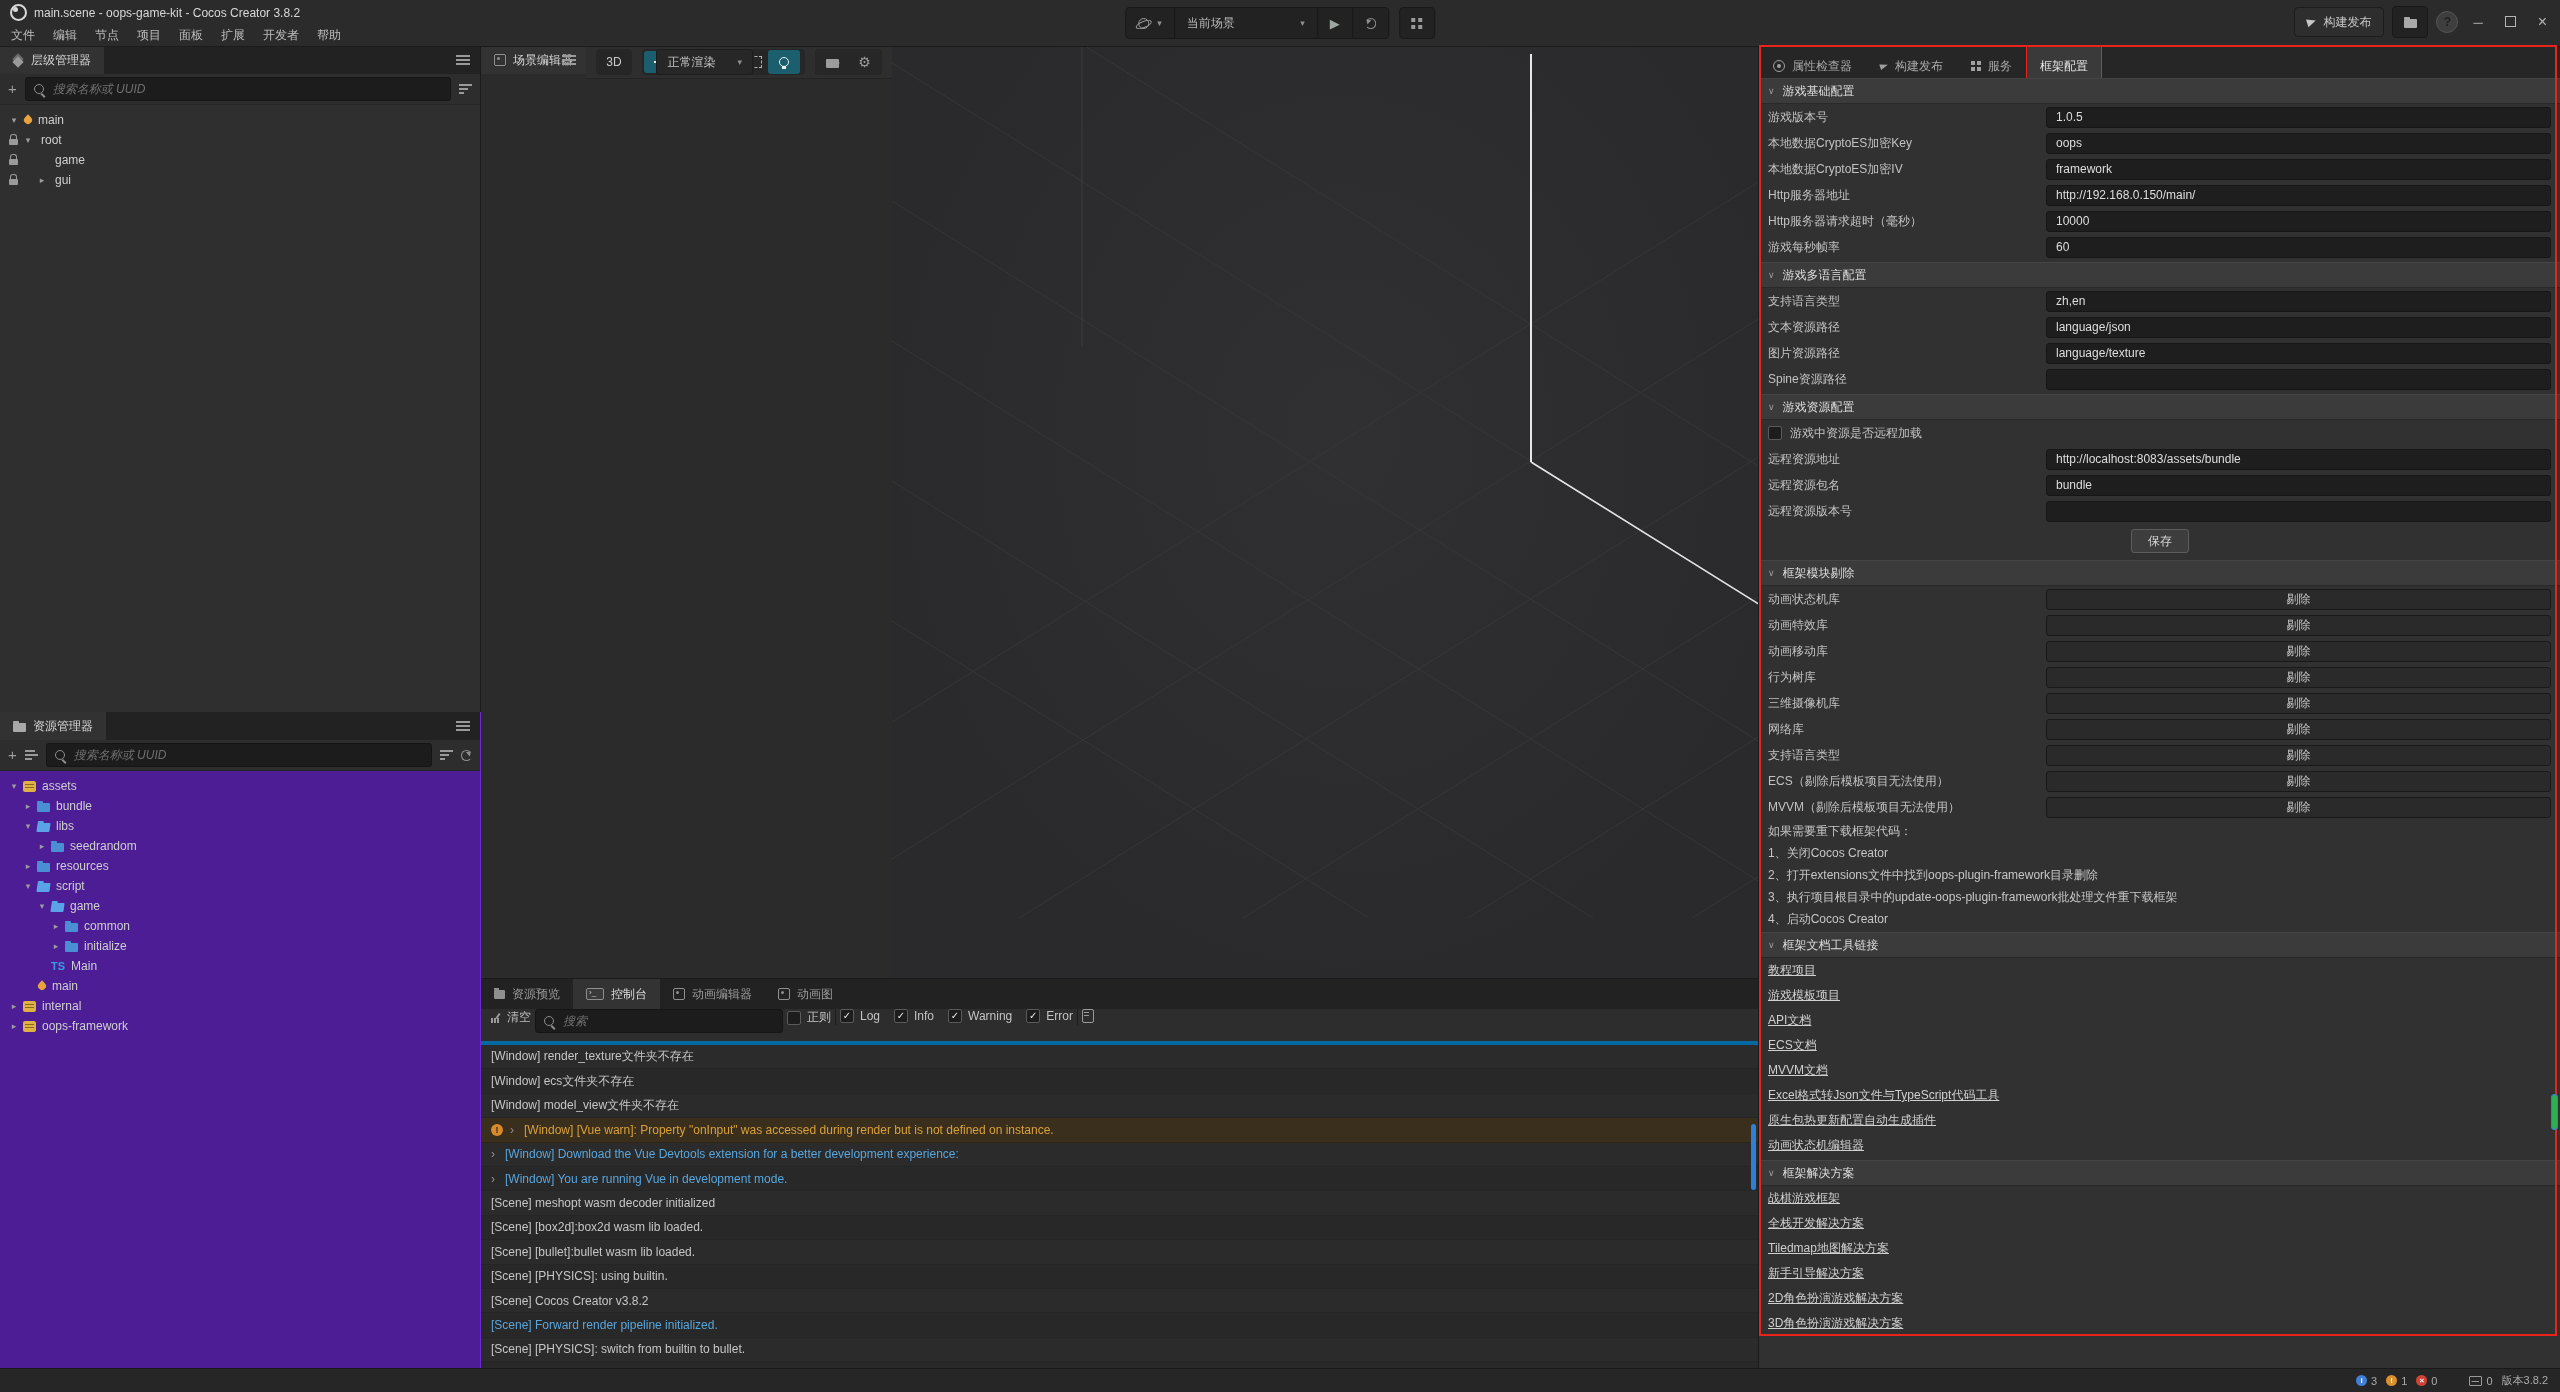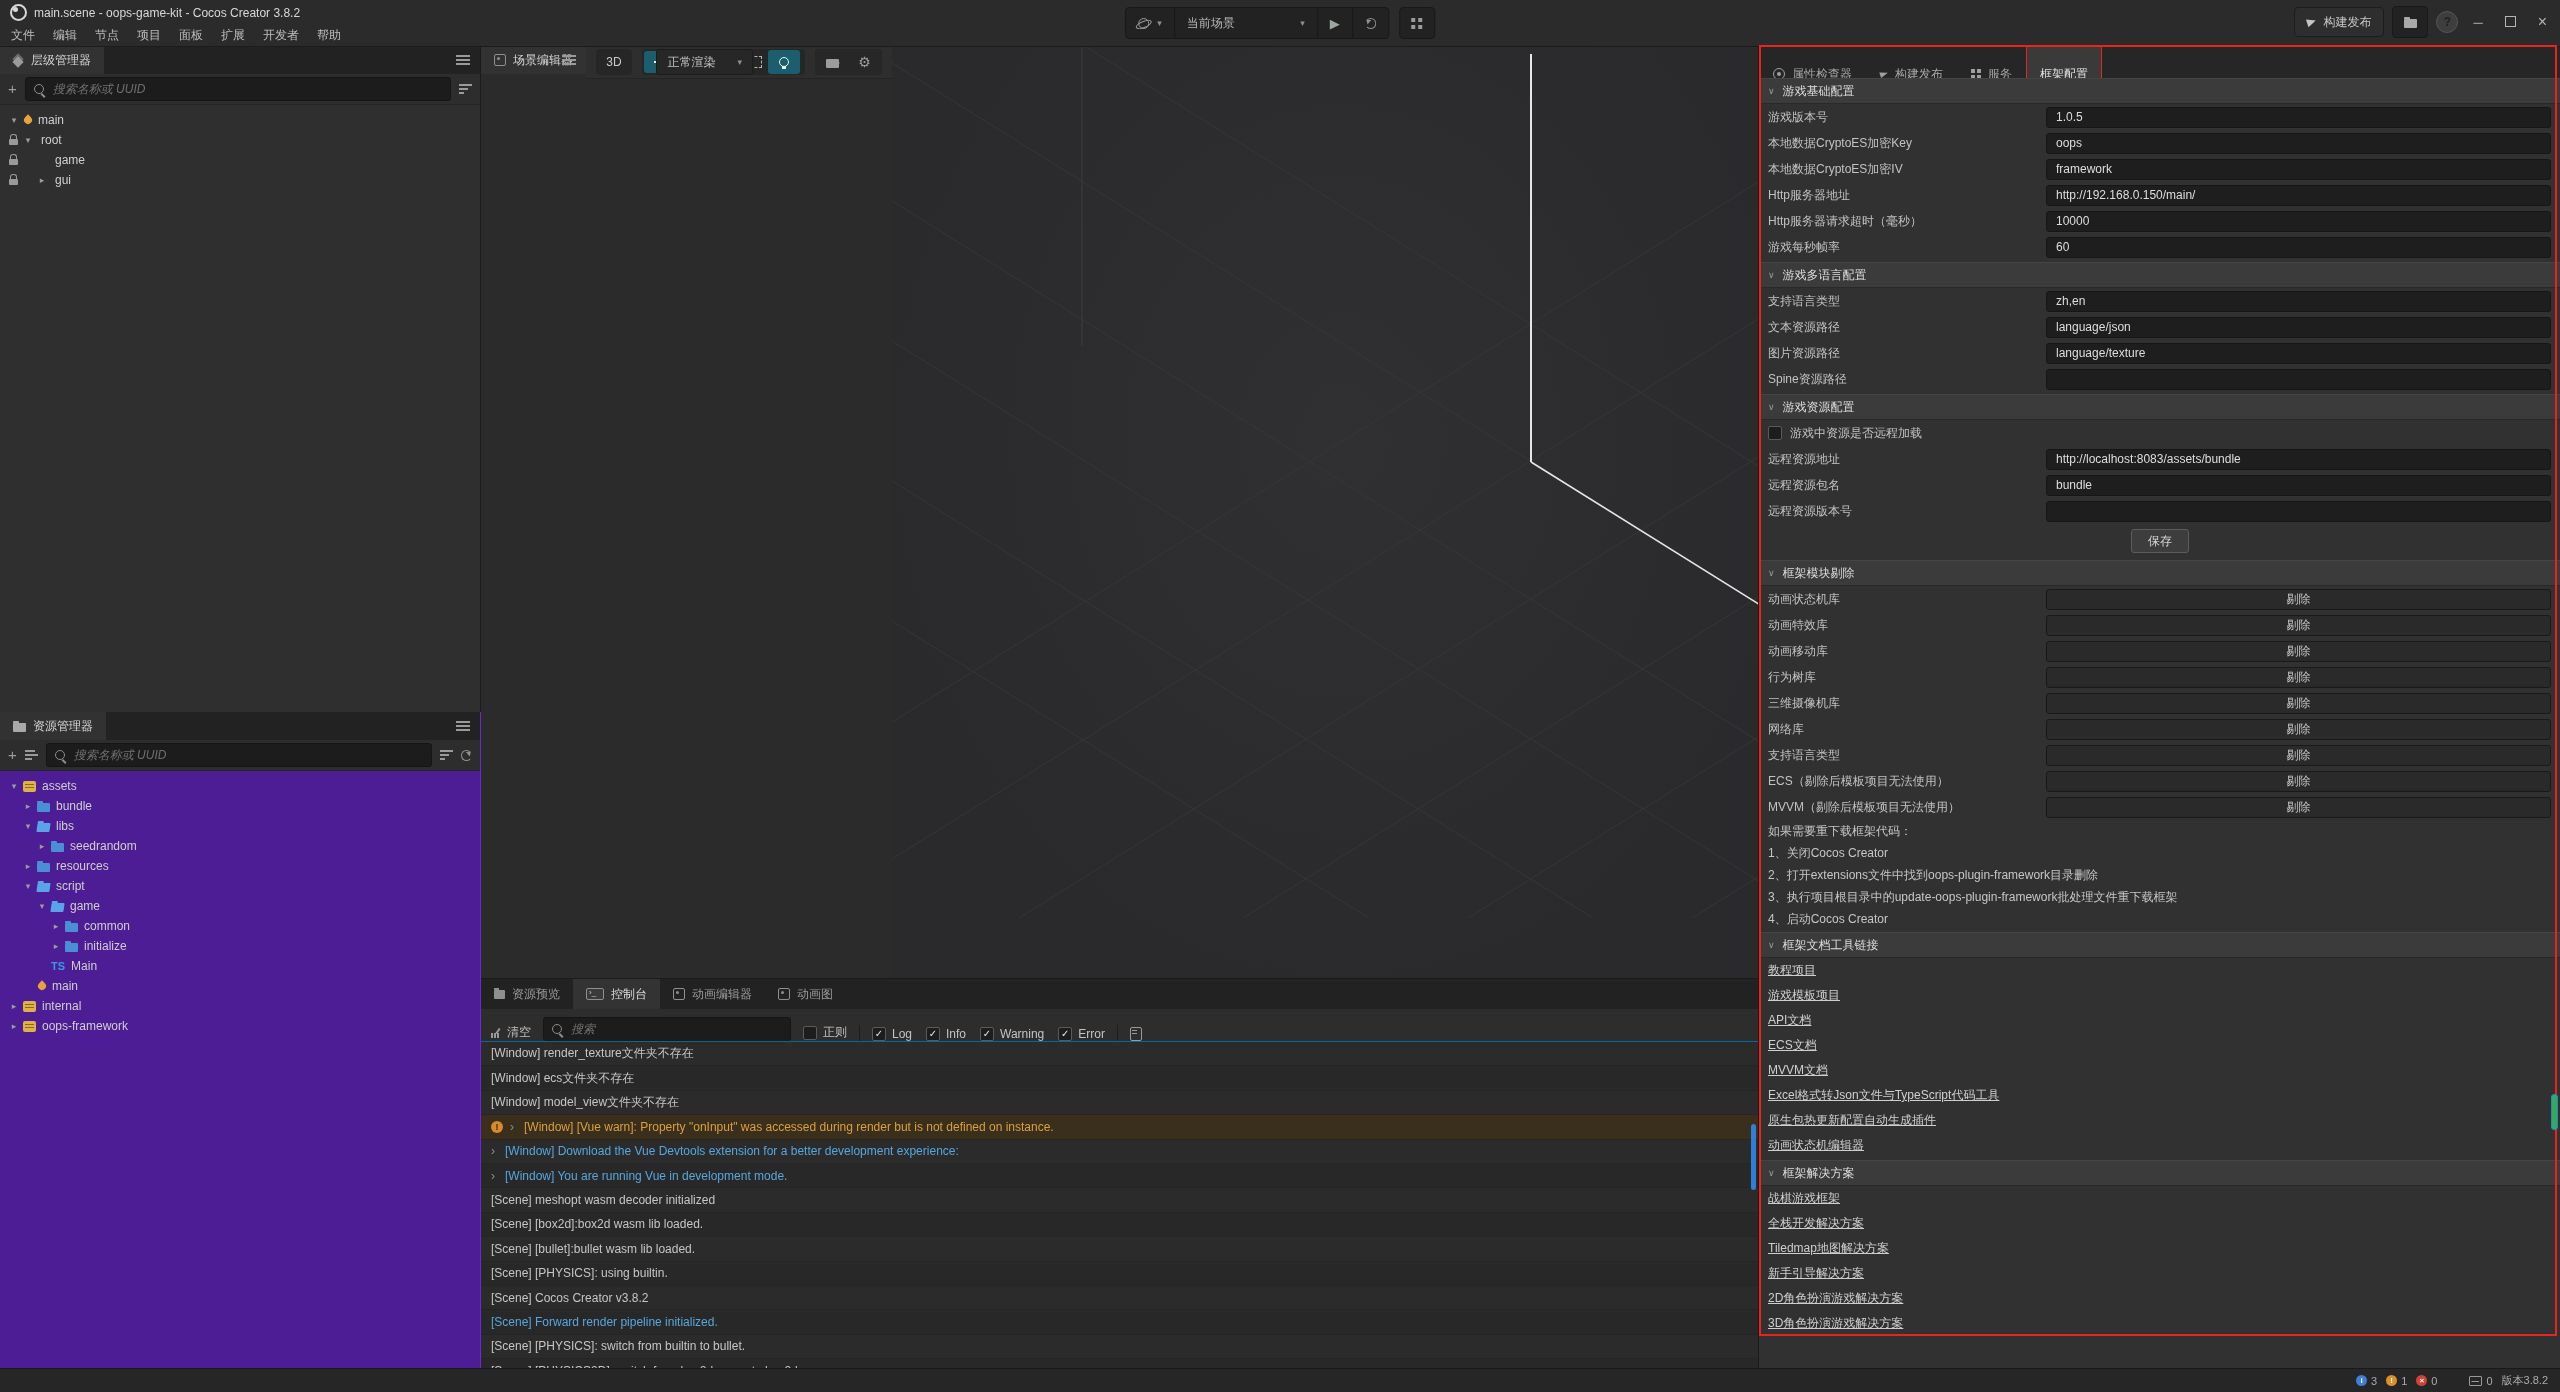--- a/index.html
+++ b/index.html
@@ -122,21 +122,21 @@
   
   #console{position:absolute;left:481px;top:978px;width:1277px;height:390px;background:#2b2b2b;border-top:1px solid #1b1b1b;display:flex;flex-direction:column}
   #console-tabs{height:30px;background:#222;display:flex;align-items:stretch;position:relative;flex:none}
   .c-tab{display:flex;gap:7px;align-items:center;height:30px;padding:0 13px;color:#9a9a9a}
   .c-tab.active{background:#333;color:#ddd}
   .i-page{width:11px;height:9px;background:#8f8f8f;border-radius:1px;position:relative;margin-top:1px}
   .i-page::before{content:"";position:absolute;top:-2px;left:0;width:5px;height:2px;background:#8f8f8f}
   .i-term{width:14px;height:10px;background:#3a3a3a;border:1px solid #8f8f8f;border-radius:2px;color:#cfcfcf;font-size:8px;line-height:8px;padding-left:2px}
   .i-box{width:10px;height:10px;border:1.5px solid #8f8f8f;border-radius:2px;position:relative}
   .i-box::after{content:"";position:absolute;left:2px;top:2px;width:3px;height:3px;background:#8f8f8f;border-radius:50%}
-  #console-toolbar{height:32px;background:#2d2d2d;display:flex;align-items:flex-end;gap:12px;padding:0 10px;flex:none;border-bottom:1px solid #0369a1}
+  #console-toolbar{height:32px;background:#2d2d2d;display:flex;align-items:flex-start;gap:4px;padding:0 10px;flex:none;border-bottom:4px solid #0369a1}
   .c-clear{display:flex;align-items:center;gap:6px;color:#bdbdbd}
   .i-broom{width:10px;height:10px;position:relative}
   .i-broom::before{content:"";position:absolute;left:6px;top:0;width:2px;height:6px;background:#9a9a9a;transform:rotate(35deg)}
   .i-broom::after{content:"";position:absolute;left:0;top:5px;width:8px;height:5px;background:
       linear-gradient(#9a9a9a,#9a9a9a) 0 0/2px 5px no-repeat,
       linear-gradient(#9a9a9a,#9a9a9a) 3px 0/2px 5px no-repeat,
       linear-gradient(#9a9a9a,#9a9a9a) 6px 0/2px 5px no-repeat}
   .c-search{width:230px;flex:none}
   .chk{display:flex;align-items:center;gap:6px;color:#c3c3c3}
   .box{width:12px;height:12px;background:#1d1d1d;border:1px solid #5a5a5a;border-radius:2px;font-size:10px;line-height:11px;text-align:center;color:#e8e8e8}
@@ -150,21 +150,21 @@
   .logrow.alt{background:#282828}
   .logrow.info{color:#58a6dc}
   .logrow.warn{background:#3a2e1c;color:#d9a13c;border-bottom-color:#2f2517}
   .chev{color:#8f8f8f;font-size:12px;width:7px}
   .warn-ico{width:12px;height:12px;border-radius:50%;background:#d98a2b;color:#2b2b2b;font-size:9px;font-weight:bold;display:flex;align-items:center;justify-content:center}
   #console-scroll{position:absolute;right:2px;top:145px;width:5px;height:66px;background:#2d7fd8;border-radius:3px}
 
   
   #inspector{position:absolute;left:1758px;top:46px;width:802px;height:1322px;background:#313131;border-left:1px solid #1b1b1b}
   #insp-tabs{height:32px;background:#262626;display:flex;align-items:stretch}
-  .itab{display:flex;gap:7px;align-items:center;height:32px;padding:12px 14px;color:#a8a8a8}
+  .itab{display:flex;gap:7px;align-items:center;height:32px;padding:4px 14px;color:#a8a8a8}
   .itab.active{background:#3a3a3a;color:#e2e2e2;outline:1px solid #e8241c;outline-offset:-1px}
   .i-insp{width:10px;height:10px;border:1.5px solid #a0a0a0;border-radius:50%;position:relative}
   .i-insp::after{content:"";position:absolute;left:3px;top:3px;width:4px;height:4px;border-radius:50%;background:#a0a0a0}
   .i-grid4{width:10px;height:10px;background:
       linear-gradient(#a0a0a0,#a0a0a0) 0 0/4px 4px no-repeat,
       linear-gradient(#a0a0a0,#a0a0a0) 6px 0/4px 4px no-repeat,
       linear-gradient(#a0a0a0,#a0a0a0) 0 6px/4px 4px no-repeat,
       linear-gradient(#a0a0a0,#a0a0a0) 6px 6px/4px 4px no-repeat}
   .i-plane-s{width:0;height:0;border-top:3.5px solid transparent;border-bottom:3.5px solid transparent;border-left:8px solid #a0a0a0;transform:rotate(-18deg)}
   #insp-body{position:absolute;left:0;top:32px;right:0;bottom:0;overflow:hidden}

